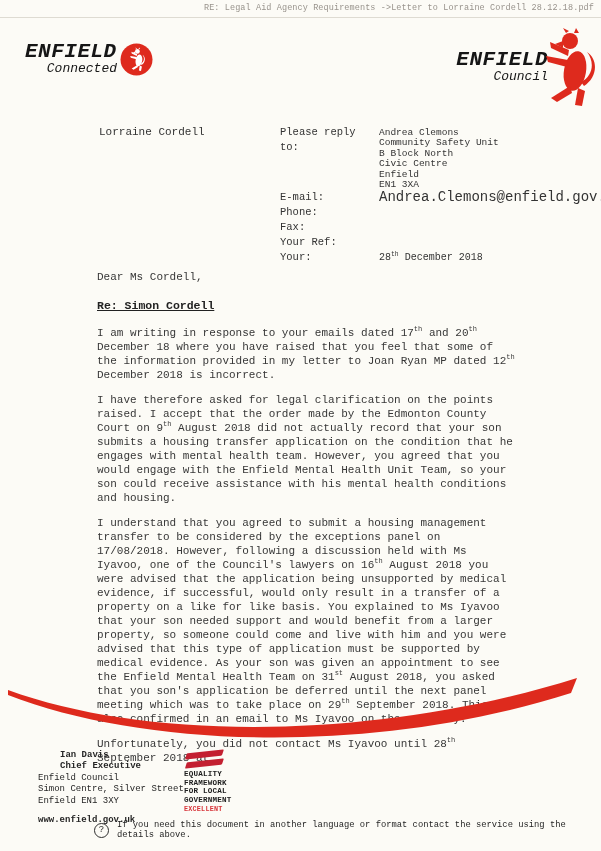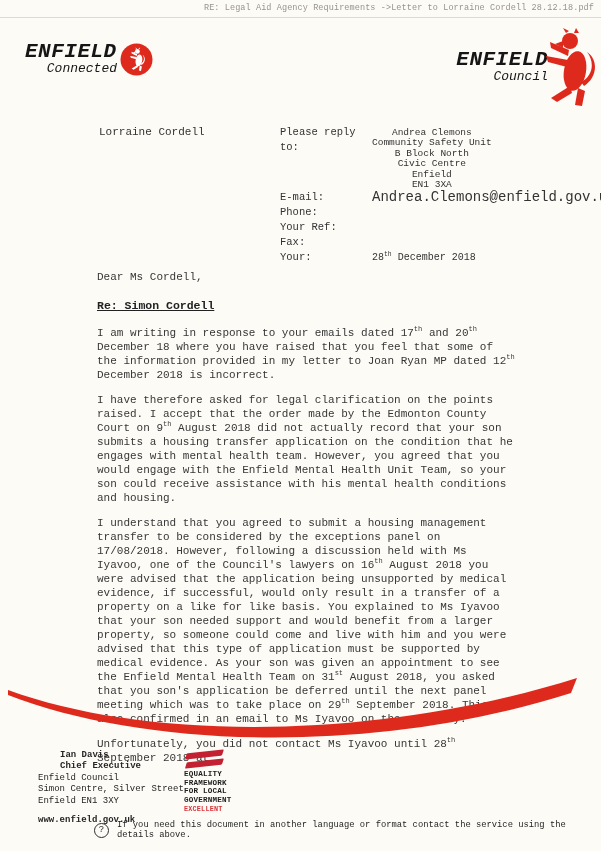--- a/index.html
+++ b/index.html
@@ -15,21 +15,21 @@
   .logo-left .words{position:absolute;left:0;top:0;width:92px;}
   .badge{position:absolute;left:95px;top:1px;}
   .logo-right{position:absolute;left:440px;top:28px;width:160px;height:82px;}
   .logo-right .words{position:absolute;right:52px;top:22px;text-align:right;}
   .logo-right .lion{position:absolute;right:2px;top:0;}
   
   .recipient{position:absolute;left:99px;top:126px;font-size:11px;color:#333;}
   .reply{position:absolute;left:280px;top:125px;width:315px;}
   .rrow{display:flex;align-items:flex-start;}
   .rlabel{width:85px;text-align:left;font-size:10.5px;color:#333;line-height:15px;flex:none;}
-  .rvalue{margin-left:7px;color:#333;text-align:center;}
+  .rvalue{margin-left:14px;color:#333;}
   .addr{font-size:9.5px;line-height:10.4px;padding-top:3px;}
   .frow .rvalue{font-size:10px;line-height:15px;}
   .frow .rvalue.small{font-size:14px;line-height:15px;}
   
   .body{position:absolute;left:97px;top:270px;width:418px;font-size:11px;line-height:14px;color:#373737;}
   .salutation{margin:0 0 15px 0;}
   .subject{font-weight:bold;text-decoration:underline;font-size:11.5px;margin:8px 0 13px 0;color:#222;}
   .para{margin:0 0 11px 0;}
   sup{font-size:64%;line-height:0;}
   
@@ -114,25 +114,25 @@
     </div>
     <div class="rrow frow">
       <div class="rlabel">E-mail:</div>
       <div class="rvalue small">Andrea.Clemons@enfield.gov.uk</div>
     </div>
     <div class="rrow frow">
       <div class="rlabel">Phone:</div>
       <div class="rvalue"></div>
     </div>
     <div class="rrow frow">
-      <div class="rlabel">Your Ref:</div>
+      <div class="rlabel">Fax:</div>
       <div class="rvalue"></div>
     </div>
     <div class="rrow frow">
-      <div class="rlabel">Fax:</div>
+      <div class="rlabel">Your Ref:</div>
       <div class="rvalue"></div>
     </div>
     <div class="rrow frow">
       <div class="rlabel">Your:</div>
       <div class="rvalue">28<sup>th</sup> December 2018</div>
     </div>
   </div>
 
   <div class="body">
     <p class="salutation">Dear Ms Cordell,</p>

